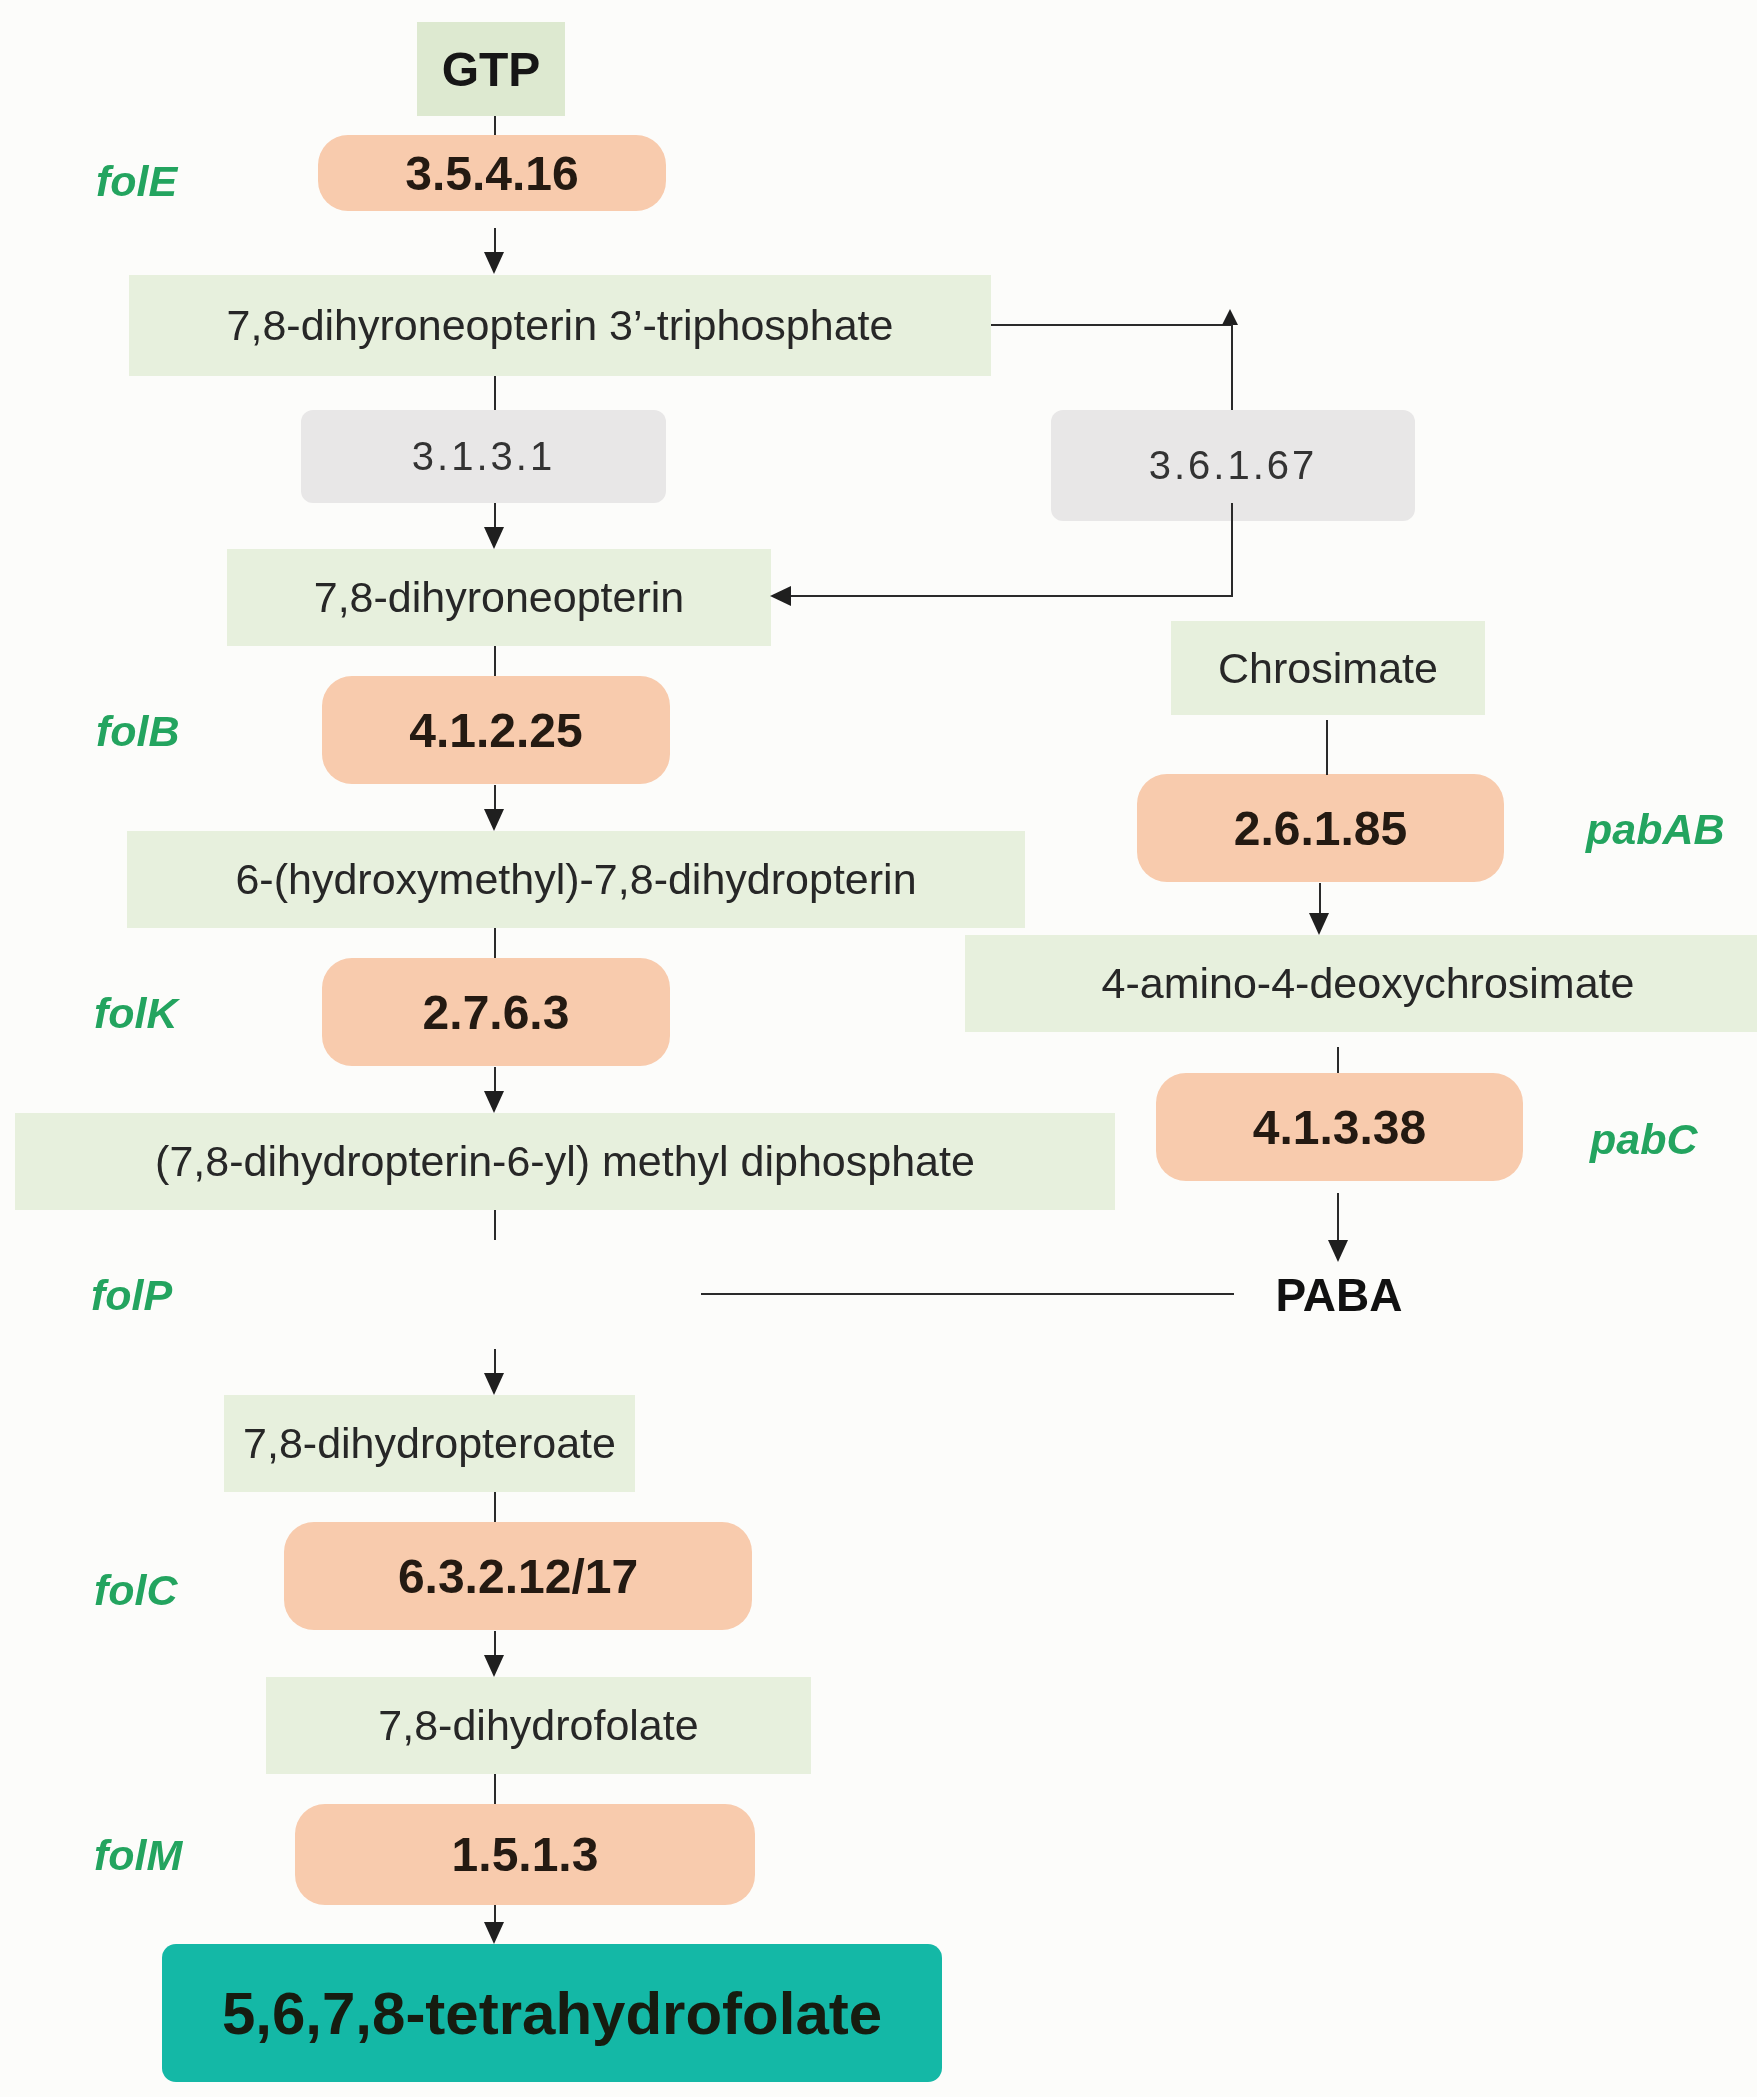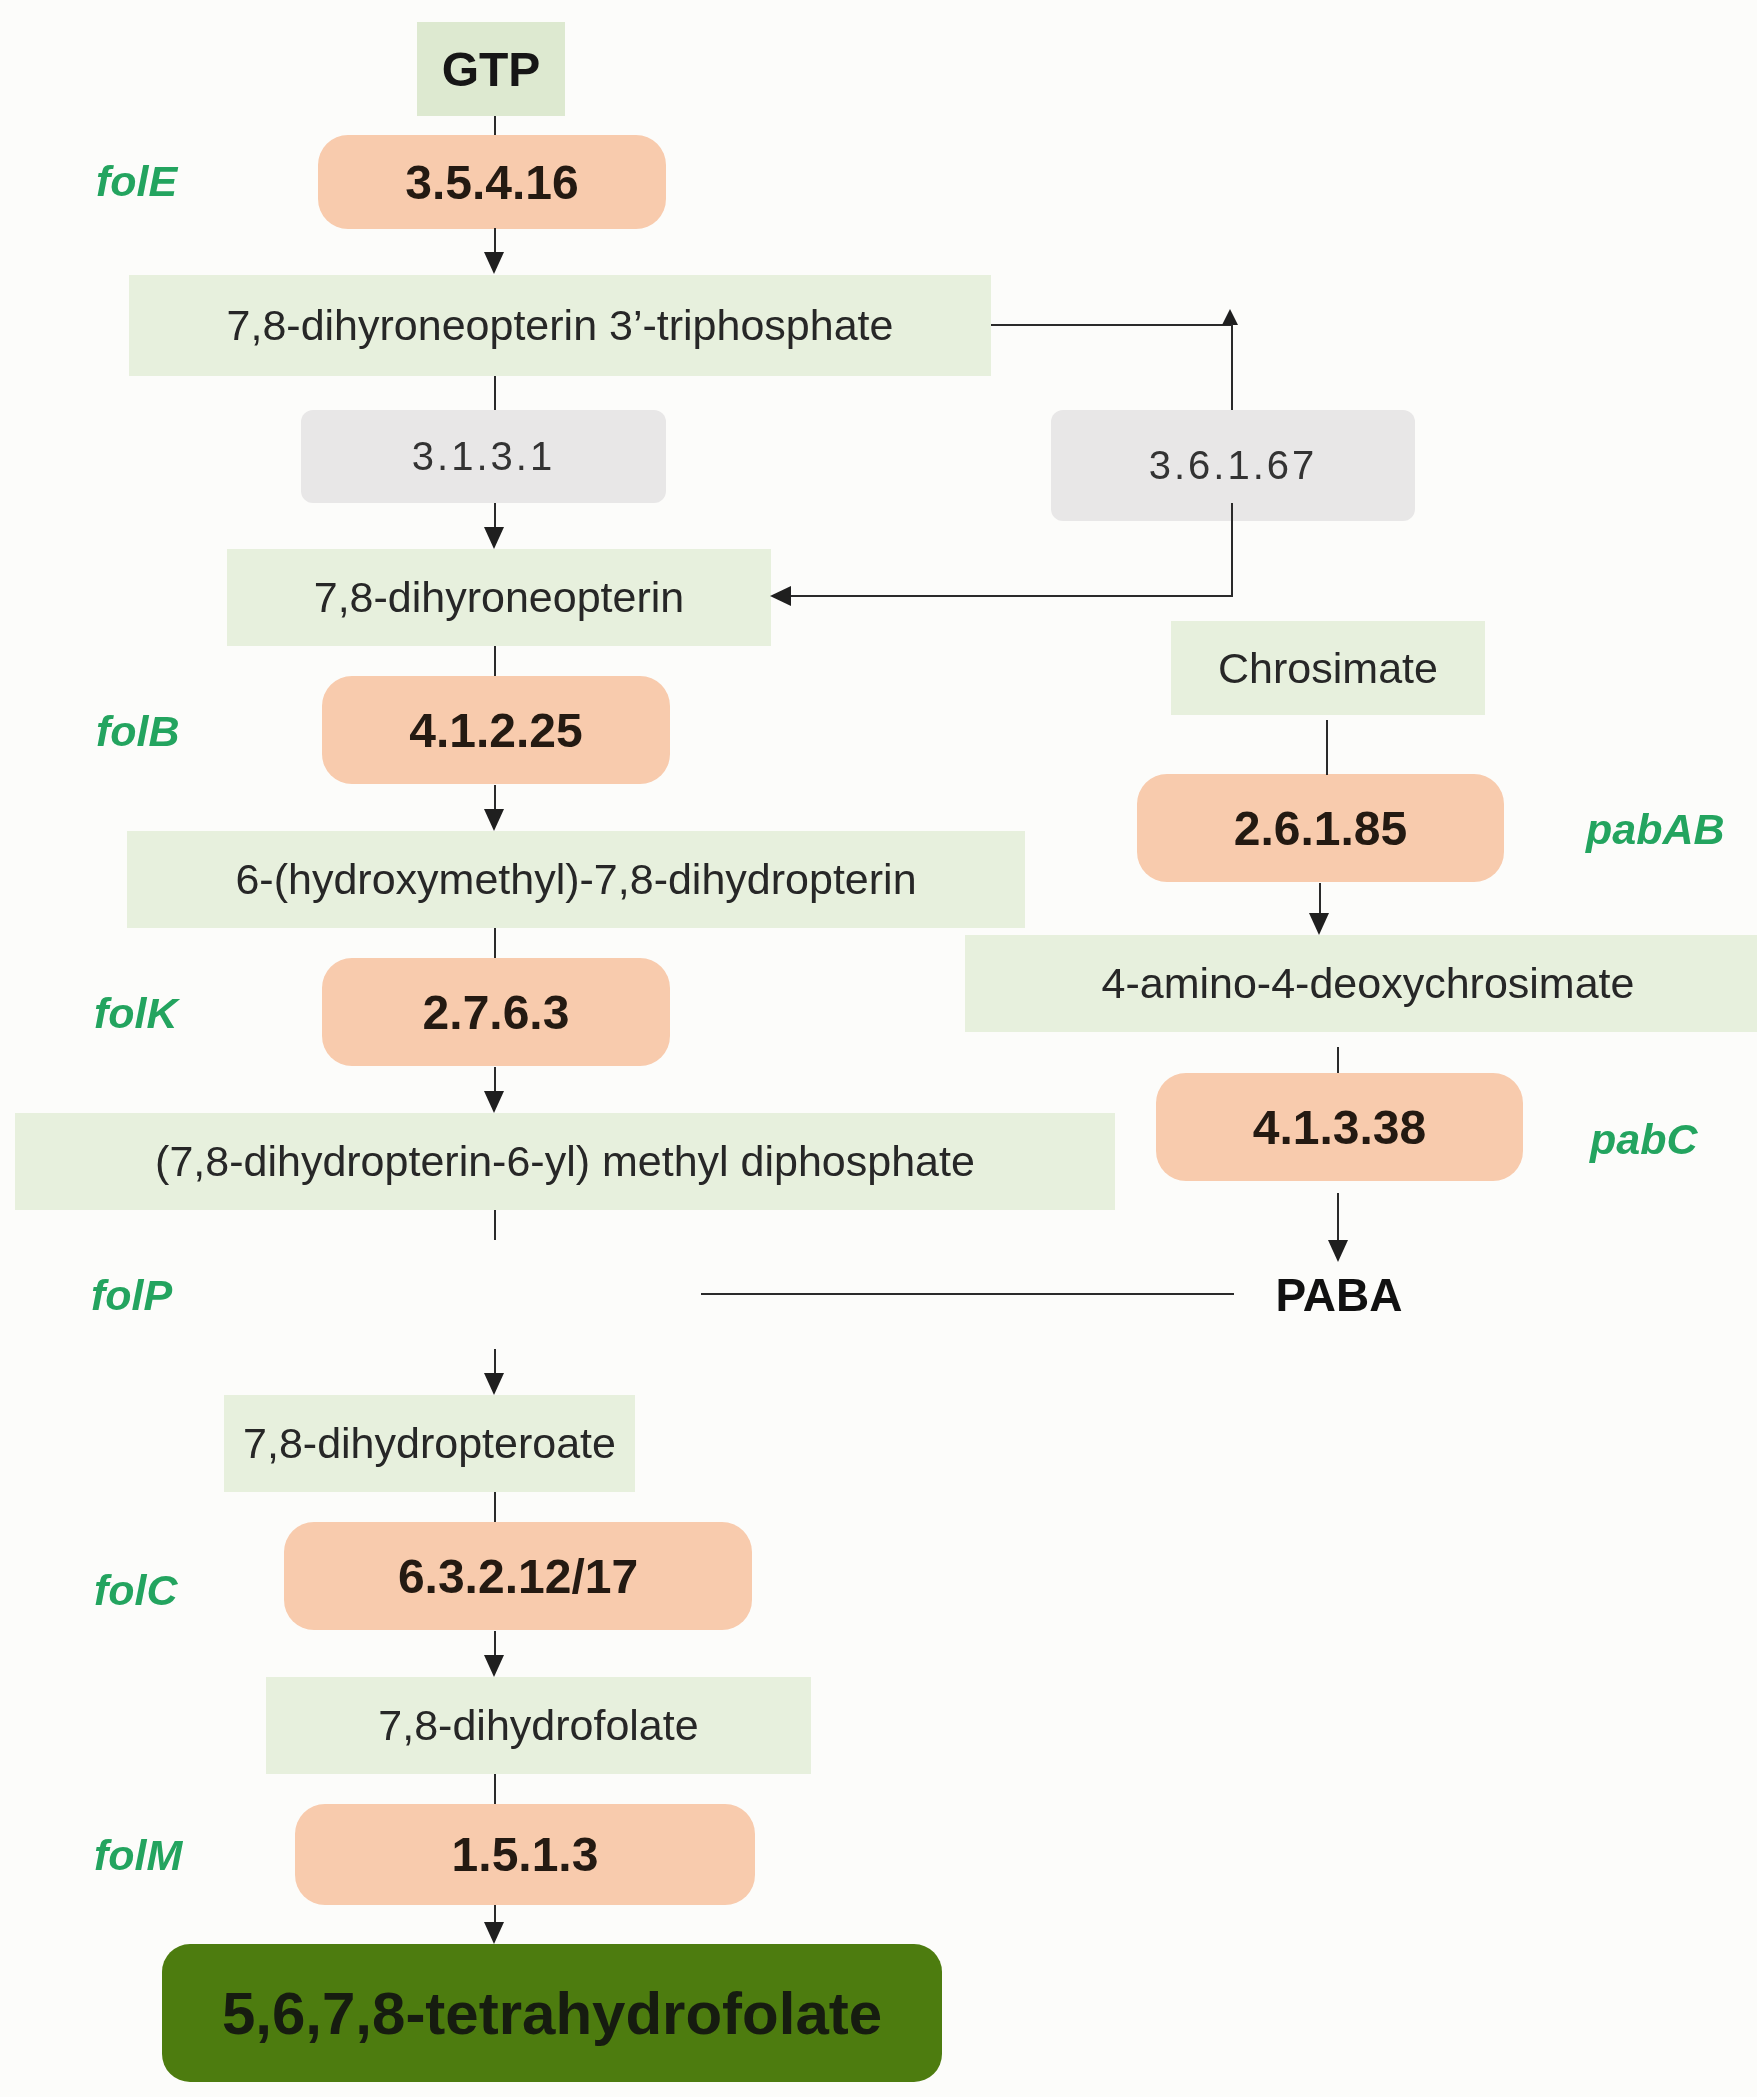--- a/index.html
+++ b/index.html
@@ -14,21 +14,21 @@
   .m{
     position:absolute;
     display:flex;align-items:center;justify-content:center;
     background:#e7f0dd;
     color:#272727;
     font-size:43px;
     white-space:nowrap;
     text-align:center;
   }
   .m.gtp{background:#dde9d0;font-weight:bold;font-size:48px;color:#161616;}
-  .m.product{background:#4d7c0f;font-weight:bold;font-size:60px;border-radius:28px;color:#161c10;}
+  .m.product{background:#14b8a6;font-weight:bold;font-size:60px;border-radius:14px;color:#161c10;}
   
   .e{
     position:absolute;
     display:flex;align-items:center;justify-content:center;
     background:#f8cbad;
     border-radius:30px;
     color:#241a12;
     font-weight:bold;
     font-size:48px;
     white-space:nowrap;
@@ -103,21 +103,21 @@
   <div class="m" style="left:15px;top:1113px;width:1100px;height:97px;">(7,8-dihydropterin-6-yl) methyl diphosphate</div>
 
   <div class="m" style="left:224px;top:1395px;width:411px;height:97px;">7,8-dihydropteroate</div>
 
   <div class="m" style="left:266px;top:1677px;width:545px;height:97px;">7,8-dihydrofolate</div>
 
   <div class="m product" style="left:162px;top:1944px;width:780px;height:138px;">5,6,7,8-tetrahydrofolate</div>
 
   <div class="freetext" style="left:1242px;top:1269px;width:194px;height:52px;">PABA</div>
 
-  <div class="e" style="left:318px;top:135px;width:348px;height:94px;">3.5.4.16</div>
+  <div class="e" style="left:318px;top:135px;width:348px;height:76px;">3.5.4.16</div>
 
   <div class="e" style="left:322px;top:676px;width:348px;height:108px;">4.1.2.25</div>
 
   <div class="e" style="left:1137px;top:774px;width:367px;height:108px;">2.6.1.85</div>
 
   <div class="e" style="left:322px;top:958px;width:348px;height:108px;">2.7.6.3</div>
 
   <div class="e" style="left:1156px;top:1073px;width:367px;height:108px;">4.1.3.38</div>
 
 

